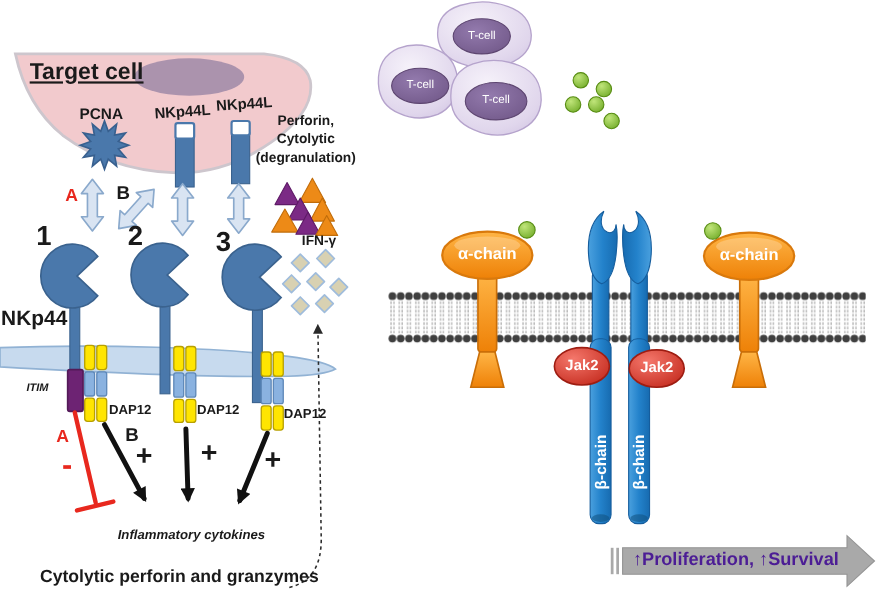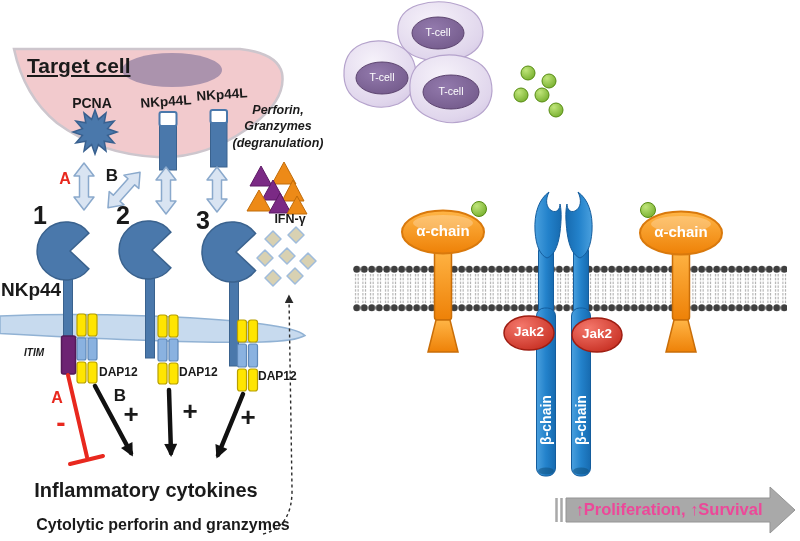--- a/index.html
+++ b/index.html
@@ -208,23 +208,23 @@
       <line x1="561.5" y1="498" x2="561.5" y2="522" stroke="#a9a9a9" stroke-width="2.5"></line>
       <path d="M 566 498 L 770 498 L 770 487 L 795 510 L 770 533 L 770 522 L 566 522 Z" fill="#a9a9a9" stroke="#949494"></path>
     </g>
   </svg>
 
   <div class="lbl" style="left:27px; top:55px; font-size:21px;text-decoration:underline;">Target cell</div>
   <div class="lbl lbl-c" style="left:92px; top:96px; font-size:14px;">PCNA</div>
   <div class="lbl" style="left:166px; top:95px; font-size:13.5px; transform:translateX(-50%) rotate(-4deg);">NKp44L</div>
   <div class="lbl" style="left:222px; top:88px; font-size:13.5px; transform:translateX(-50%) rotate(-4deg);">NKp44L</div>
 
-  <div class="lbl multiline" style="left:230px; top:102px; width:96px; font-size:12.5px; line-height:1.3;font-style:italic;">
+  <div class="lbl multiline" style="left:230px; top:102px; width:96px; font-size:12.5px; line-height:1.3;">
     <div>Perforin,</div>
-    <div>Granzymes</div>
+    <div>Cytolytic</div>
     <div>(degranulation)</div>
   </div>
 
   <div class="lbl lbl-c" style="left:290px; top:213px; font-size:12.5px;">IFN-γ</div>
 
   <div class="lbl lbl-c" style="left:40px; top:202px; font-size:25px;">1</div>
   <div class="lbl lbl-c" style="left:123px; top:202px; font-size:25px;">2</div>
   <div class="lbl lbl-c" style="left:203px; top:207px; font-size:25px;">3</div>
 
   <div class="lbl lbl-c red" style="left:65px; top:171px; font-size:16px;">A</div>
@@ -238,31 +238,31 @@
   <div class="lbl" style="left:258px; top:370px; font-size:12px;">DAP12</div>
 
   <div class="lbl lbl-c red" style="left:57px; top:390px; font-size:16px;">A</div>
   <div class="lbl lbl-c red" style="left:61px; top:408px; font-size:28px;">-</div>
   <div class="lbl lbl-c" style="left:120px; top:387px; font-size:17px;">B</div>
 
   <div class="lbl lbl-c" style="left:131px; top:401px; font-size:26px;">+</div>
   <div class="lbl lbl-c" style="left:190px; top:398px; font-size:26px;">+</div>
   <div class="lbl lbl-c" style="left:248px; top:404px; font-size:26px;">+</div>
 
-  <div class="lbl lbl-c" style="left:146px; top:480px; font-size:20px;">Inflammatory cytokines</div>
+  <div class="lbl lbl-c" style="left:174px; top:480px; font-size:12px;font-style:italic;">Inflammatory cytokines</div>
   <div class="lbl lbl-c" style="left:163px; top:498px; font-size:16px;margin-top:19px;">Cytolytic perforin and granzymes</div>
 
   <div class="lbl lbl-c white" style="left:438px; top:27px; font-size:10.5px; font-weight:normal;">T-cell</div>
   <div class="lbl lbl-c white" style="left:382px; top:72px; font-size:10.5px; font-weight:normal;">T-cell</div>
   <div class="lbl lbl-c white" style="left:451px; top:86px; font-size:10.5px; font-weight:normal;">T-cell</div>
 
   <div class="lbl lbl-c white" style="left:443px; top:223px; font-size:15px;">α-chain</div>
   <div class="lbl lbl-c white" style="left:681px; top:224px; font-size:15px;">α-chain</div>
 
   <div class="lbl lbl-c white" style="left:529px; top:325px; font-size:13.5px;">Jak2</div>
   <div class="lbl lbl-c white" style="left:597px; top:327px; font-size:13.5px;">Jak2</div>
 
   <div class="lbl white rot90" style="left:546px; top:420px; font-size:14px;">β-chain</div>
   <div class="lbl white rot90" style="left:581px; top:420px; font-size:14px;">β-chain</div>
 
-  <div class="lbl lbl-c" style="left:669px; top:501px; font-size:16.5px; color:#ec4899;">↑Proliferation, ↑Survival</div>
+  <div class="lbl lbl-c" style="left:669px; top:501px; font-size:16.5px; color:#4c1d95;">↑Proliferation, ↑Survival</div>
 
 </div>
 
 </body></html>

